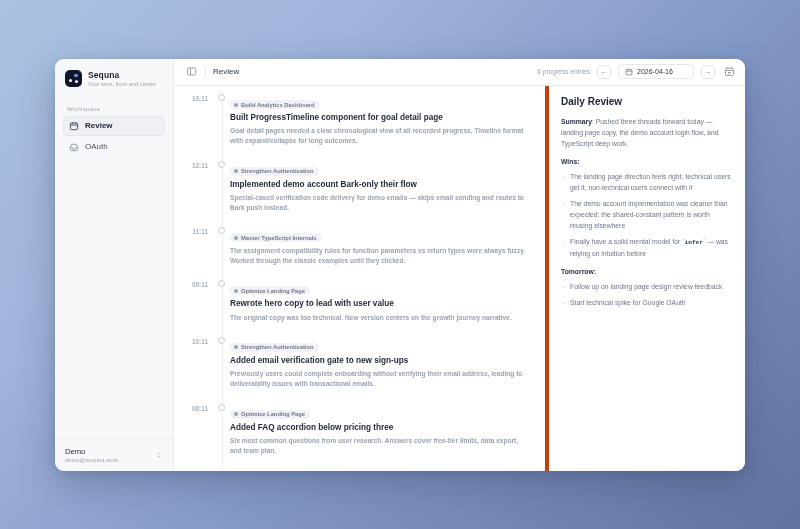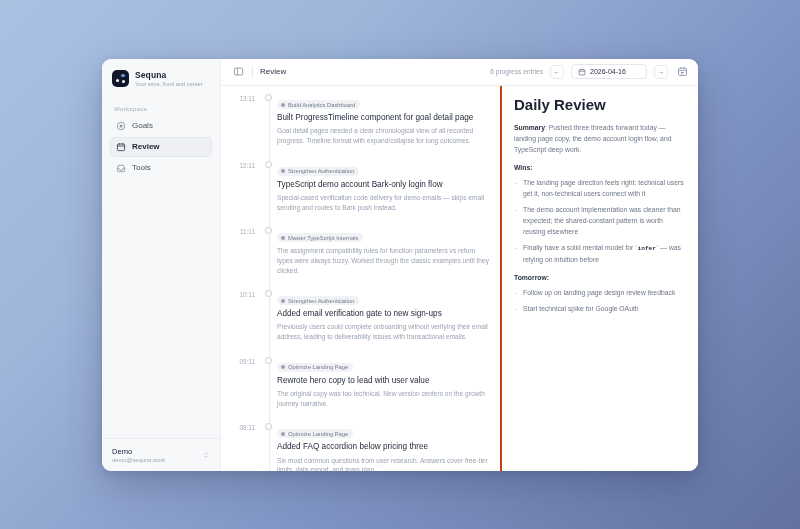--- a/index.html
+++ b/index.html
@@ -7,21 +7,21 @@
     width: 800px; height: 529px;
     overflow: hidden;
     font-family: "Liberation Sans", sans-serif;
   }
   body {
     background: linear-gradient(135deg, #aac2e2 0%, #9fb5da 28%, #8095c4 62%, #62719f 100%);
     display: flex; align-items: center; justify-content: center;
   }
 
   .app-window {
-    width: 596px; height: 412px;
+    width: 690px; height: 412px;
     background: #e5e5e5;
     border-radius: 9px;
     box-shadow: 0 14px 38px rgba(30,40,70,0.26), 0 2px 8px rgba(30,40,70,0.14);
     display: flex;
     overflow: hidden;
   }
 
   
   .sidebar {
     width: 119px; flex: 0 0 119px;
@@ -108,24 +108,25 @@
     padding: 2.5px 7px 2.5px 6px; background: #fff;
     font-size: 7px; color: #2b3347; cursor: pointer;
     min-width: 76px;
   }
 
   .content { flex: 1; display: flex; min-height: 0; }
 
   
   .timeline-pane {
     flex: 1; min-width: 0;
-    border-right: 2px solid #c2410c;
+    border-right: 4px solid #c2410c;
     padding: 7px 0 0 0;
     overflow: hidden;
     position: relative;
+    font-weight: bold;
   }
   .entry { display: flex; padding: 0 10px 0 0; position: relative; }
   .entry-time {
     flex: 0 0 42px; text-align: right; padding-right: 8px;
     font-size: 6.4px; color: #a8afbc; padding-top: 2.5px;
     font-variant-numeric: tabular-nums;
   }
   .entry-rail { flex: 0 0 14px; position: relative; }
   .entry-rail .line {
     position: absolute; left: 5.5px; top: 0; bottom: -3px; width: 1px;
@@ -146,21 +147,21 @@
   .chip .cdot { width: 4px; height: 4px; border-radius: 50%; background: #9aa2b1; flex:0 0 4px; }
   .entry-title { font-size: 8.2px; color: #1f2636; margin-bottom: 3px; line-height: 1.25; }
   .entry-desc { font-size: 6.6px; color: #9aa2b1; line-height: 1.5; max-width: 300px; }
 
   
   .review-pane {
     flex: 0 0 196px; width: 196px;
     padding: 10px 12px 0 12px;
     overflow: hidden;
   }
-  .review-title { font-size: 15px; font-weight: bold; color: #1b2232; margin-bottom: 9px; }
+  .review-title { font-size: 10px; font-weight: bold; color: #1b2232; margin-bottom: 9px; }
   .review-para { font-size: 6.8px; color: #6d7687; line-height: 1.68; margin-bottom: 8px; }
   .review-para b { color: #2b3347; }
   .review-head { font-size: 6.8px; font-weight: bold; color: #2b3347; margin-bottom: 6px; }
   .review-list { list-style: none; margin-bottom: 9px; }
   .review-list li {
     font-size: 6.8px; color: #6d7687; line-height: 1.62;
     padding-left: 9px; position: relative; margin-bottom: 5px;
   }
   .review-list li::before {
     content: "·"; position: absolute; left: 1px; top: -1px;
@@ -186,42 +187,35 @@
       </span>
       <span class="brand-text">
         <span class="brand-name">Sequna</span>
         <span class="brand-tag">Your wins, front and center</span>
       </span>
     </div>
 
     <div class="nav-section">
       <div class="nav-label">Workspace</div>
 
-      <div class="nav-item">
-        <svg width="10" height="10" viewBox="0 0 16 16" fill="none" stroke="#8d95a5" stroke-width="1.4">
-          <circle cx="8" cy="8" r="6"></circle>
-            <circle cx="8" cy="8" r="2.4" fill="#8d95a5" stroke="none"></circle>
-        </svg>
-        <span>Goals</span>
-      </div>
 
       <div class="nav-item active">
         <svg width="10" height="10" viewBox="0 0 16 16" fill="none" stroke="#3b4356" stroke-width="1.4">
           <rect x="2.2" y="3.2" width="11.6" height="10.6" rx="1.8"></rect>
           <path d="M2.2 6.4h11.6M5.4 1.8v2.4M10.6 1.8v2.4"></path>
         </svg>
         <span>Review</span>
       </div>
 
       <div class="nav-item">
         <svg width="10" height="10" viewBox="0 0 16 16" fill="none" stroke="#8d95a5" stroke-width="1.4">
           <path d="M2 9.2V12a1.8 1.8 0 0 0 1.8 1.8h8.4A1.8 1.8 0 0 0 14 12V9.2"></path>
           <path d="M2 9.2l2-5.6h8l2 5.6h-3.4a2.6 2.6 0 0 1-5.2 0H2z"></path>
         </svg>
-        <span>Tools</span>
+        <span>OAuth</span>
       </div>
     </div>
 
 
     <div class="spacer"></div>
 
     <div class="user-box">
       <span class="user-info">
         <span class="user-name" style="display:block">Demo</span>
         <span class="user-mail" style="display:block">demo@sequna.work</span>
@@ -284,54 +278,54 @@
           </div>
           <div class="entry">
             <div class="entry-time">12:11</div>
             <div class="entry-rail">
               <span class="line"></span>
               <span class="dot"></span>
             </div>
             <div class="entry-body"><span class="chip">
                 <span class="cdot"></span>
                 <span>Strengthen Authentication</span>
-              </span><div class="entry-title">TypeScript demo account Bark-only login flow</div><div class="entry-desc">Special-cased verification code delivery for demo emails — skips email sending and routes to Bark push instead.</div></div>
+              </span><div class="entry-title">Implemented demo account Bark-only their flow</div><div class="entry-desc">Special-cased verification code delivery for demo emails — skips email sending and routes to Bark push instead.</div></div>
           </div>
           <div class="entry">
             <div class="entry-time">11:11</div>
             <div class="entry-rail">
               <span class="line"></span>
               <span class="dot"></span>
             </div>
             <div class="entry-body"><span class="chip">
                 <span class="cdot"></span>
                 <span>Master TypeScript Internals</span>
               </span><div class="entry-desc">The assignment compatibility rules for function parameters vs return types were always fuzzy. Worked through the classic examples until they clicked.</div></div>
           </div>
           <div class="entry">
+            <div class="entry-time">09:11</div>
+            <div class="entry-rail">
+              <span class="line"></span>
+              <span class="dot"></span>
+            </div>
+            <div class="entry-body"><span class="chip">
+                <span class="cdot"></span>
+                <span>Optimize Landing Page</span>
+              </span><div class="entry-title">Rewrote hero copy to lead with user value</div><div class="entry-desc">The original copy was too technical. New version centers on the growth journey narrative.</div></div>
+          </div>
+          <div class="entry">
             <div class="entry-time">10:11</div>
             <div class="entry-rail">
               <span class="line"></span>
               <span class="dot"></span>
             </div>
             <div class="entry-body"><span class="chip">
                 <span class="cdot"></span>
                 <span>Strengthen Authentication</span>
               </span><div class="entry-title">Added email verification gate to new sign-ups</div><div class="entry-desc">Previously users could complete onboarding without verifying their email address, leading to deliverability issues with transactional emails.</div></div>
-          </div>
-          <div class="entry">
-            <div class="entry-time">09:11</div>
-            <div class="entry-rail">
-              <span class="line"></span>
-              <span class="dot"></span>
-            </div>
-            <div class="entry-body"><span class="chip">
-                <span class="cdot"></span>
-                <span>Optimize Landing Page</span>
-              </span><div class="entry-title">Rewrote hero copy to lead with user value</div><div class="entry-desc">The original copy was too technical. New version centers on the growth journey narrative.</div></div>
           </div>
           <div class="entry">
             <div class="entry-time">08:11</div>
             <div class="entry-rail">
               <span class="line"></span>
               <span class="dot"></span>
             </div>
             <div class="entry-body"><span class="chip">
                 <span class="cdot"></span>
                 <span>Optimize Landing Page</span>

